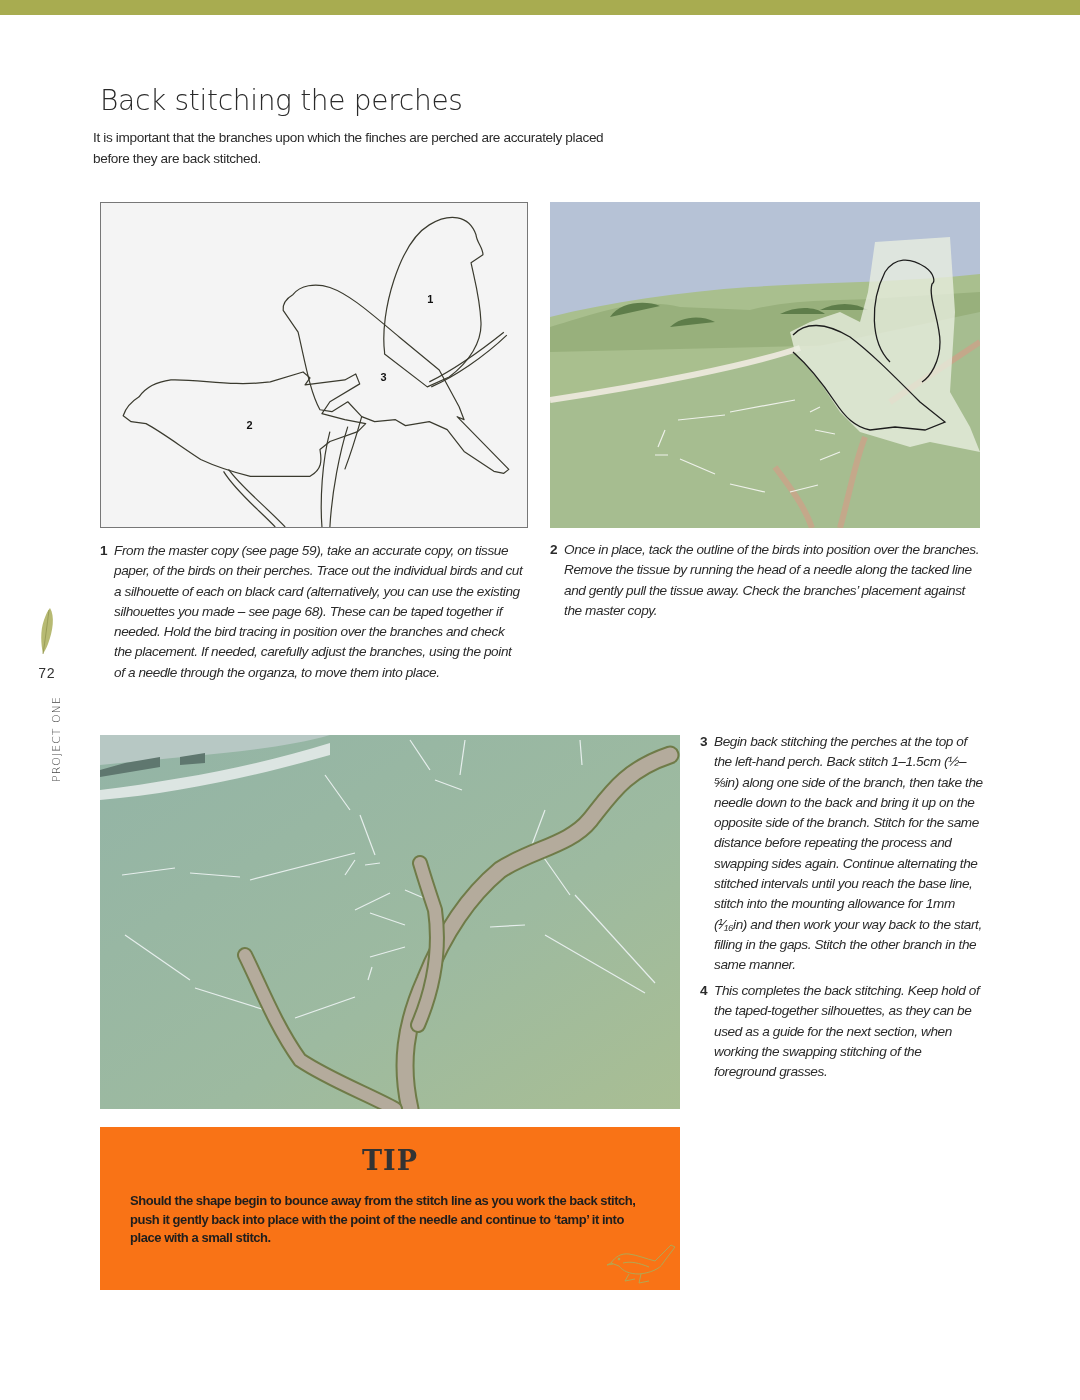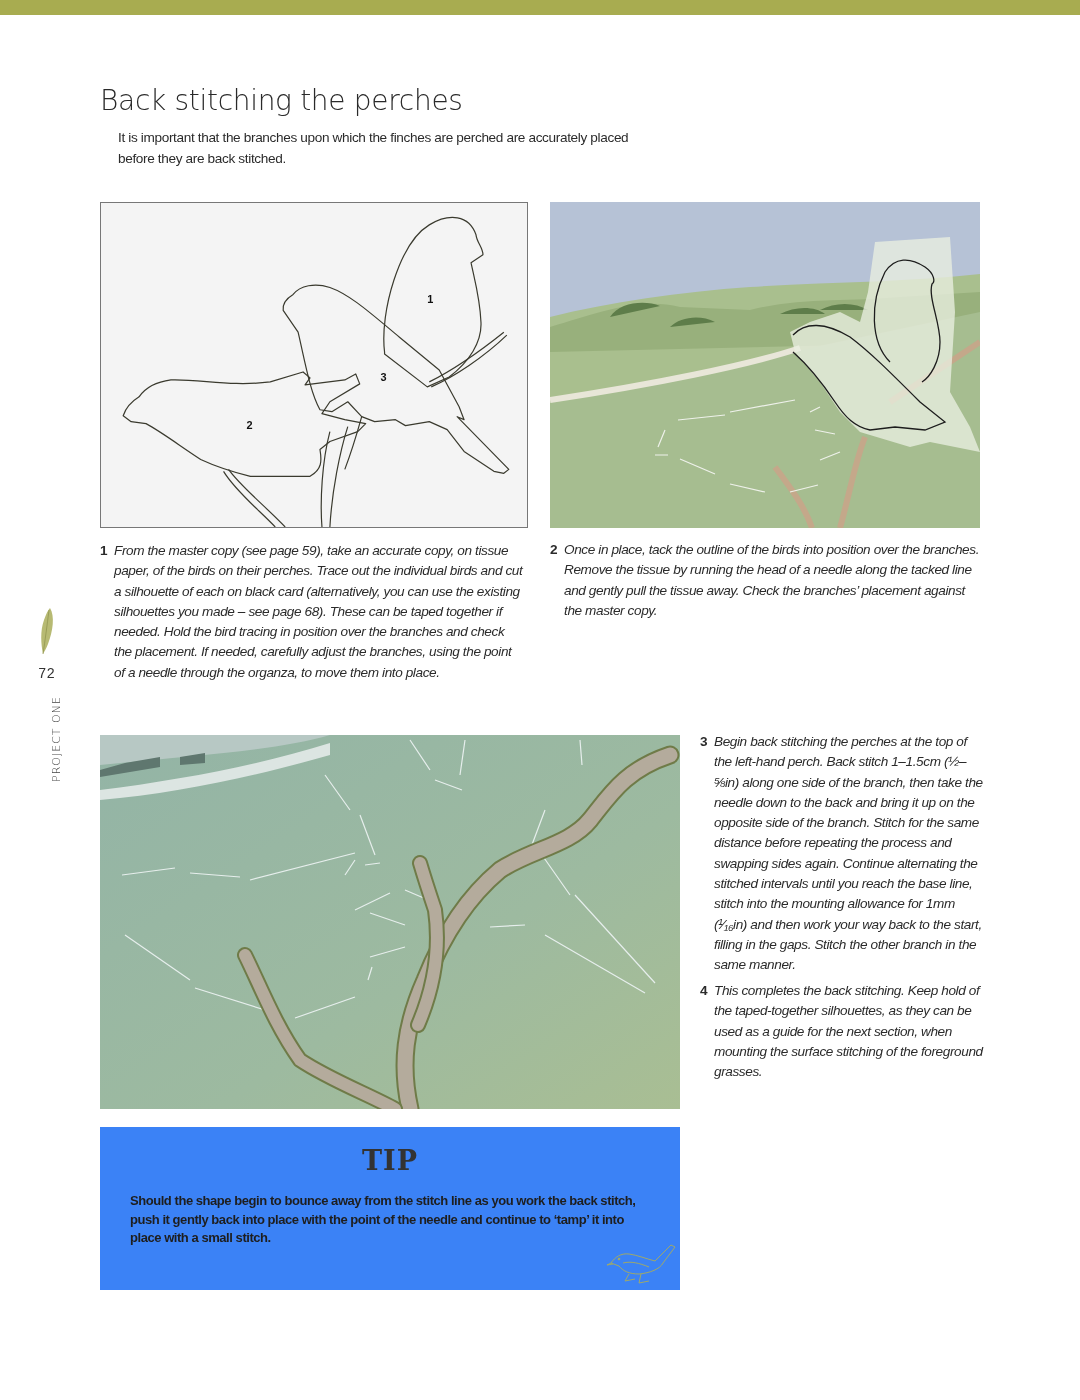--- a/index.html
+++ b/index.html
@@ -2,37 +2,37 @@
 <html><head>
 <meta charset="utf-8">
 <style>
   * { box-sizing: border-box; margin: 0; padding: 0; }
   html, body { width: 1080px; height: 1400px; background: #ffffff; overflow: hidden; }
   body { position: relative; font-family: "Liberation Sans", sans-serif; color: #222; }
 
   .top-bar { position: absolute; left: 0; top: 0; width: 1080px; height: 15px; background: #a8ac50; }
 
   .page-title { position: absolute; left: 100px; top: 84px; font-family: "DejaVu Sans", sans-serif; font-weight: 200; font-size: 28px; color: #2a2a2a; letter-spacing: -0.3px; text-align: right; }
-  .intro { position: absolute; left: 118px; top: 127px; width: 520px; font-size: 13.6px; line-height: 21px; color: #2b2b2b; font-stretch: condensed; letter-spacing: -0.35px; }
+  .intro { position: absolute; left: 93px; top: 127px; width: 520px; font-size: 13.6px; line-height: 21px; color: #2b2b2b; font-stretch: condensed; letter-spacing: -0.35px; }
 
   .fig { position: absolute; overflow: hidden; }
   .fig svg { width: 100%; height: 100%; display: block; }
   #fig1 { left: 100px; top: 202px; width: 428px; height: 326px; border: 1px solid #777; background: #f4f4f4; }
   #fig2 { left: 550px; top: 202px; width: 430px; height: 326px; }
   #fig3 { left: 100px; top: 735px; width: 580px; height: 374px; }
 
   .step { position: absolute; font-size: 13.6px; line-height: 20.3px; color: #2b2b2b; letter-spacing: -0.4px; display: flex; }
   .step .num { font-weight: bold; width: 14px; flex: none; }
   .step .txt { flex: 1; font-style: italic; }
   #step1 { left: 100px; top: 541px; width: 425px; }
   #step2 { left: 550px; top: 540px; width: 430px; }
   #step3 { left: 700px; top: 732px; width: 284px; }
   #step4 { left: 700px; top: 981px; width: 284px; }
 
-  .tip-box { position: absolute; left: 100px; top: 1127px; width: 580px; height: 163px; background: #3b82f6; }
+  .tip-box { position: absolute; left: 100px; top: 1127px; width: 580px; height: 163px; background: #f97316; }
   .tip-title { position: absolute; left: 0; top: 18px; width: 580px; text-align: center; font-family: "DejaVu Serif", serif; font-weight: bold; font-size: 27px; color: #333; letter-spacing: 1px; }
   .tip-text { position: absolute; left: 30px; top: 65px; width: 520px; font-weight: bold; font-size: 13px; line-height: 18.5px; color: #1e1e1e; letter-spacing: -0.45px; }
   .tip-bird { position: absolute; left: 505px; top: 112px; width: 78px; height: 48px; }
 
   .side-feather { position: absolute; left: 38px; top: 606px; width: 18px; height: 50px; }
   .page-number { position: absolute; left: 38px; top: 666px; font-size: 14px; color: #333; font-family: Liberation Mono, monospace; font-weight: 300; }
   .project-label { position: absolute; left: 50px; top: 782px; transform-origin: 0 0; transform: rotate(-90deg); font-size: 11px; letter-spacing: 1px; color: #444; white-space: nowrap; font-family: "DejaVu Sans", sans-serif; font-weight: 300; }
 </style>
 </head>
 <body>
@@ -130,21 +130,21 @@
     </g>
   </svg>
 </div>
 
 <div class="step" id="step3">
   <span class="num">3</span>
   <span class="txt">Begin back stitching the perches at the top of the left-hand perch. Back stitch 1–1.5cm (½–⅝in) along one side of the branch, then take the needle down to the back and bring it up on the opposite side of the branch. Stitch for the same distance before repeating the process and swapping sides again. Continue alternating the stitched intervals until you reach the base line, stitch into the mounting allowance for 1mm (¹⁄₁₆in) and then work your way back to the start, filling in the gaps. Stitch the other branch in the same manner.</span>
 </div>
 <div class="step" id="step4">
   <span class="num">4</span>
-  <span class="txt">This completes the back stitching. Keep hold of the taped-together silhouettes, as they can be used as a guide for the next section, when mounting the surface stitching of the foreground grasses.</span>
+  <span class="txt">This completes the back stitching. Keep hold of the taped-together silhouettes, as they can be used as a guide for the next section, when working the swapping stitching of the foreground grasses.</span>
 </div>
 
 <div class="tip-box">
   <div class="tip-title">TIP</div>
   <div class="tip-text">Should the shape begin to bounce away from the stitch line as you work the back stitch, push it gently back into place with the point of the needle and continue to ‘tamp’ it into place with a small stitch.</div>
   <svg class="tip-bird" viewBox="0 0 78 48">
     <g fill="none" stroke="#a9ad5a" stroke-width="0.9">
       <path d="M6 24 C 10 18, 16 14, 24 15 C 32 16, 42 20, 50 22 L 66 6 L 70 8 L 58 24 C 55 30, 45 34, 34 35 C 24 35, 18 32, 14 27 Z"></path>
       <path d="M6 24 L 2 26 L 8 25"></path>
       <circle cx="14" cy="20" r="0.9" fill="#a9ad5a"></circle>

